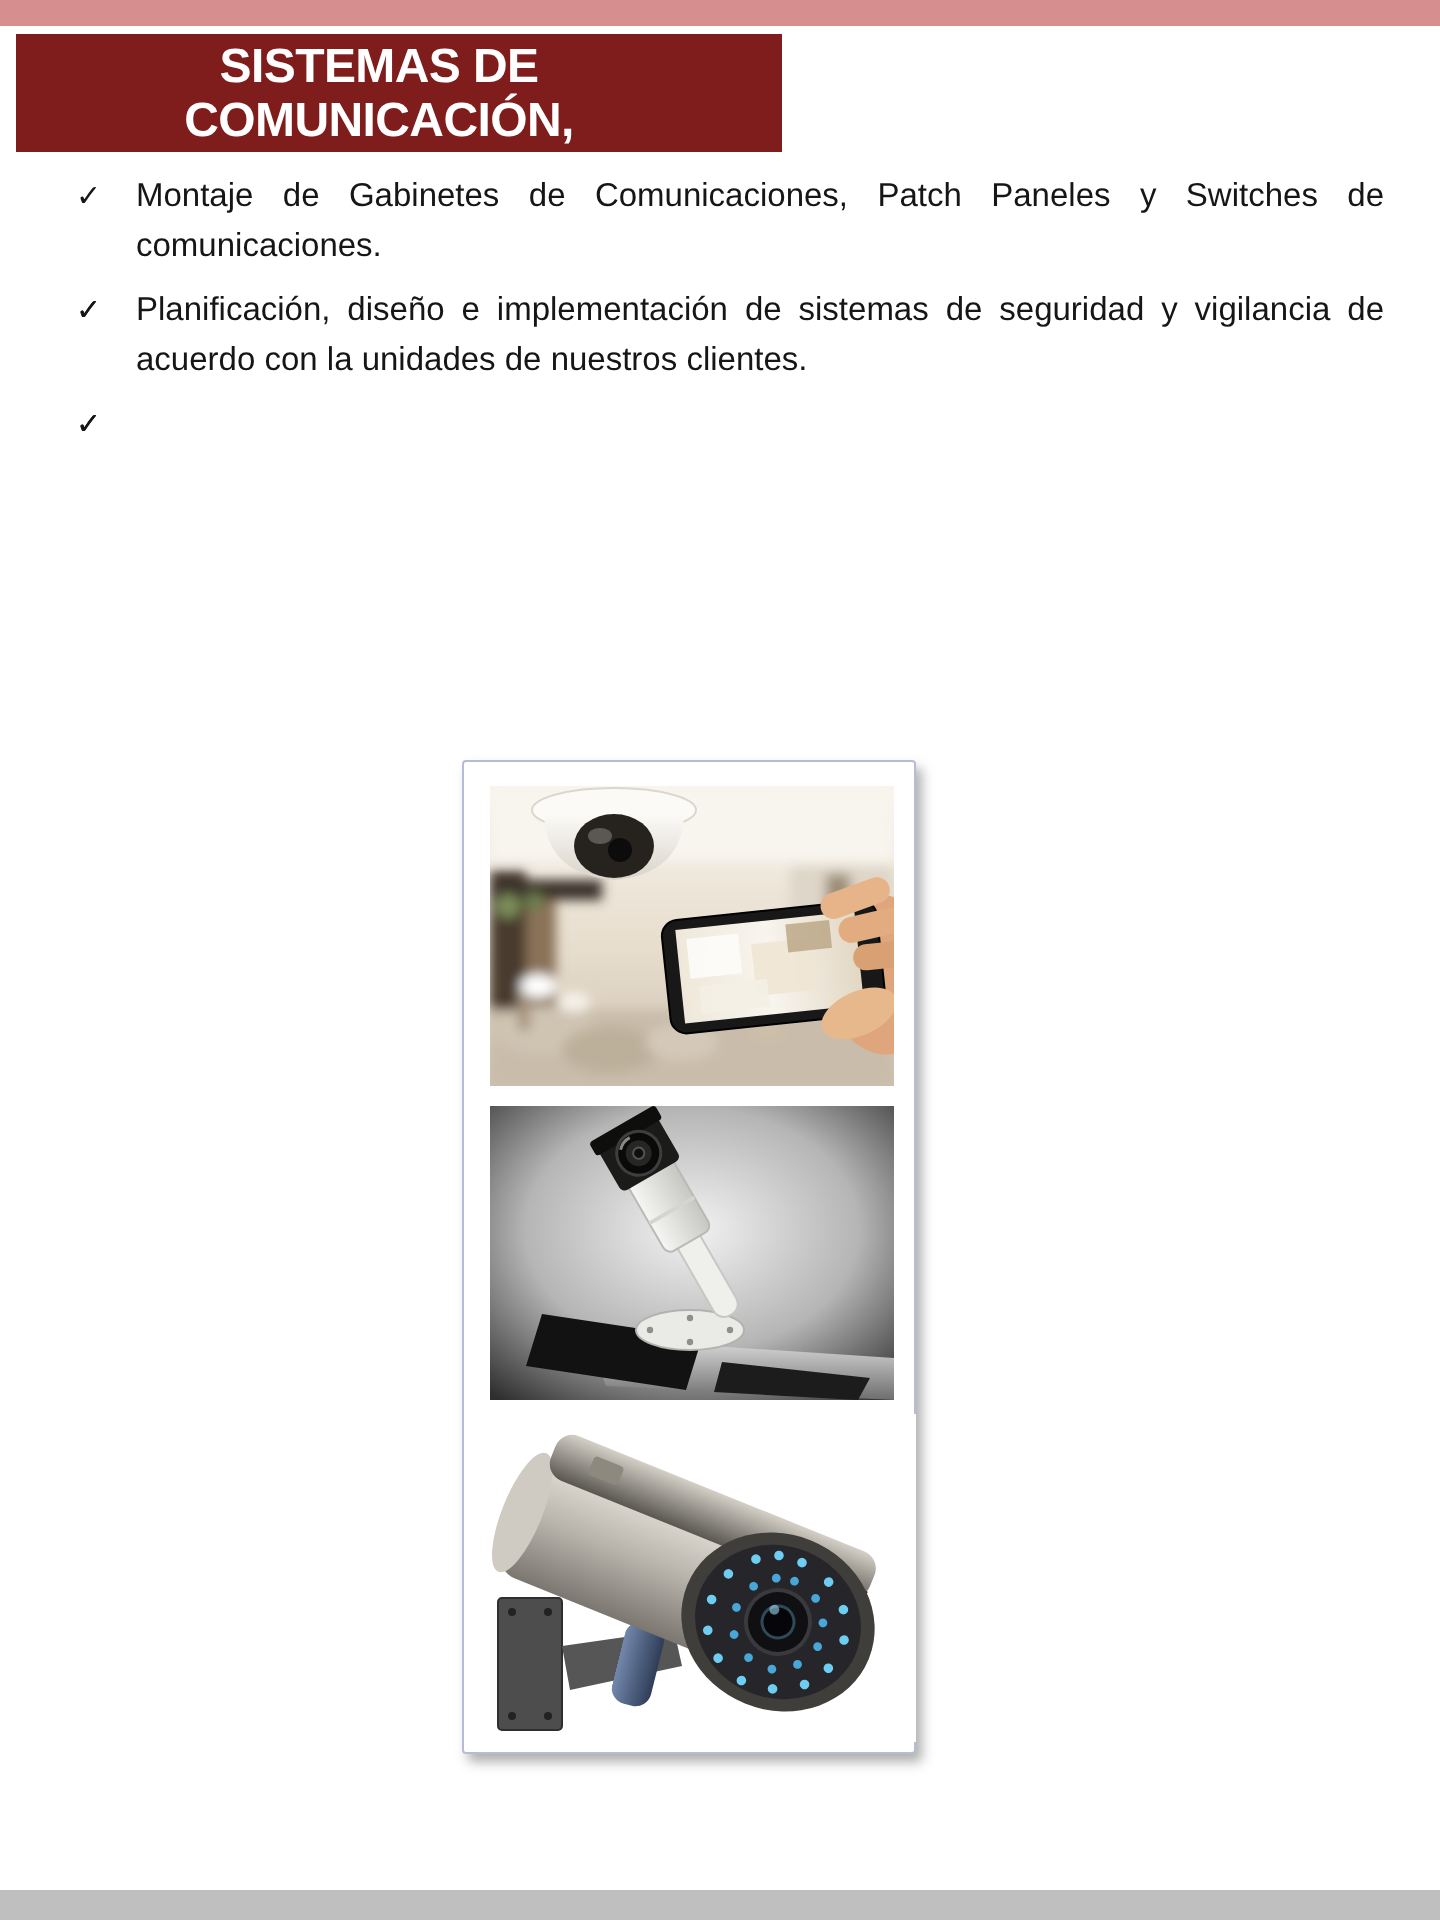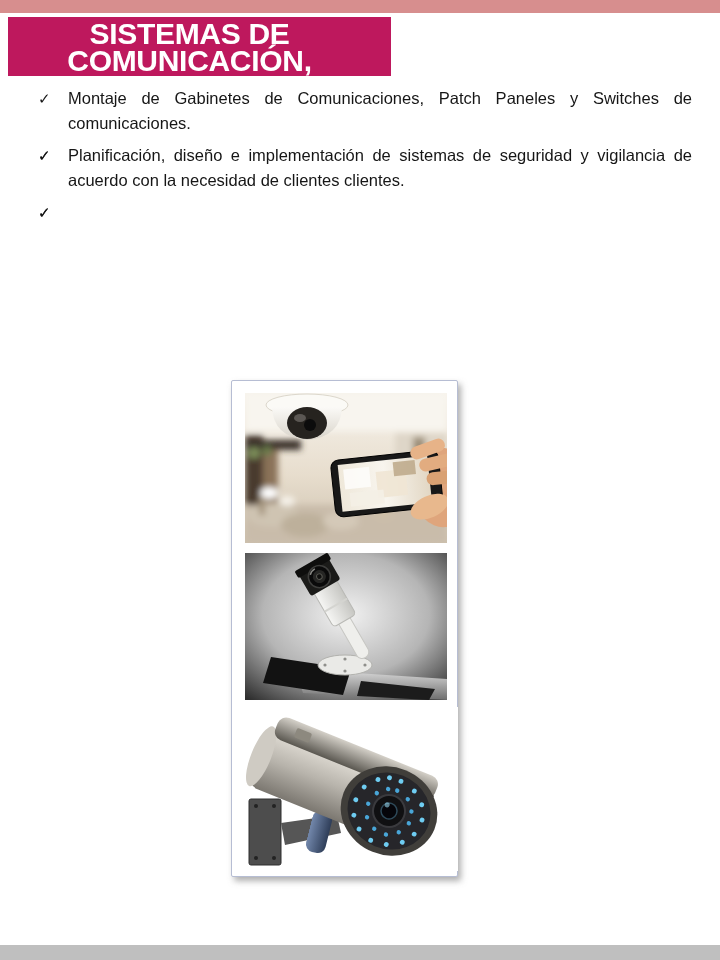--- a/index.html
+++ b/index.html
@@ -11,22 +11,22 @@
   .top-bar{
     position:absolute;left:0;top:0;width:720px;height:13px;
     background:#d78e8e;
   }
   .bottom-bar{
     position:absolute;left:0;top:945px;width:720px;height:15px;
     background:#bfbfbf;
   }
   .title-banner{
     position:absolute;left:8px;top:17px;width:383px;height:59px;
-    background:#be185d;
-    color:#ffffff;font-weight:bold;font-size:30px;line-height:27px;
+    background:#7f1d1d;
+    color:#ffffff;font-weight:bold;font-size:24px;line-height:27px;
     text-align:center;box-sizing:border-box;padding:3px 26px 0 6px;
     letter-spacing:-0.3px;
   }
   .bullet-list{
     position:absolute;left:36px;top:86px;width:656px;
     list-style:none;margin:0;padding:0;
   }
   .bullet-list li{
     position:relative;
     padding-left:32px;
@@ -62,21 +62,21 @@
 <ul class="bullet-list">
   <li>
     <span class="check">✓</span>
     <span>Montaje de Gabinetes de Comunicaciones, Patch Paneles y Switches de comunicaciones.</span>
   </li>
   <li>
     <span class="check">✓</span>
   </li>
   <li>
     <span class="check">✓</span>
-    <span>Planificación, diseño e implementación de sistemas de seguridad y vigilancia de acuerdo con la necesidad de clientes clientes.</span>
+    <span>Planificación, diseño e implementación de sistemas de seguridad y vigilancia de acuerdo con la unidades de nuestros clientes.</span>
   </li>
   <li>
     <span class="check">✓</span>
   </li>
   <li>
     <span class="check">✓</span>
   </li>
 </ul>
 
 <div class="photo-panel">

